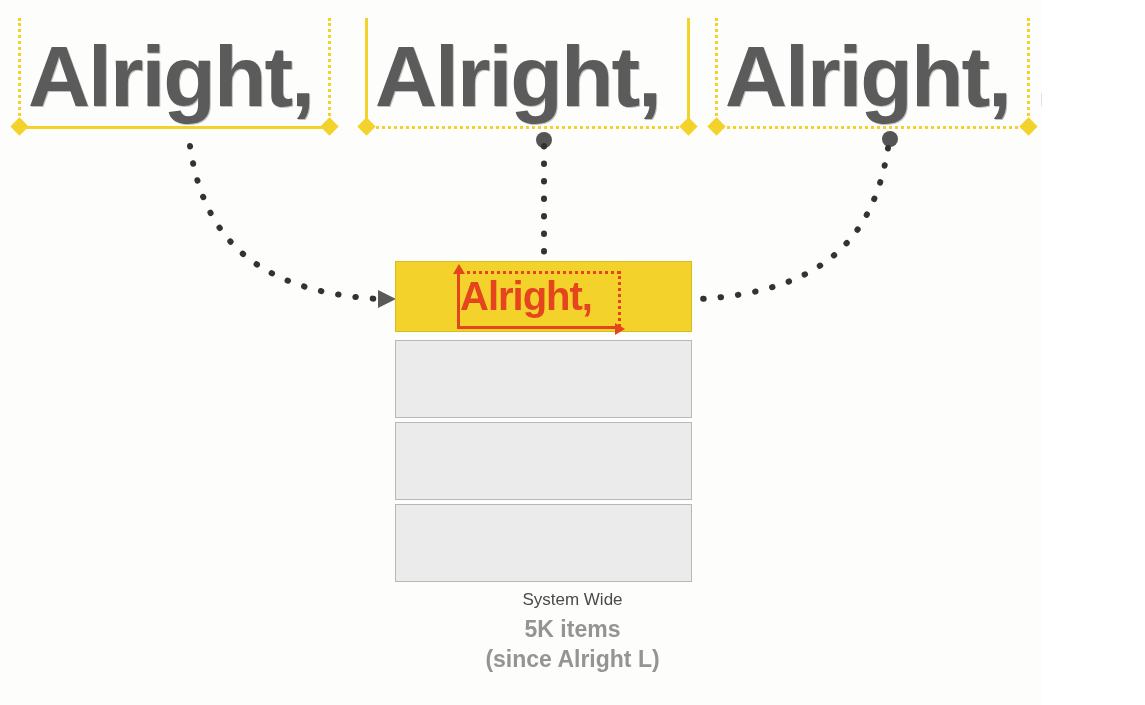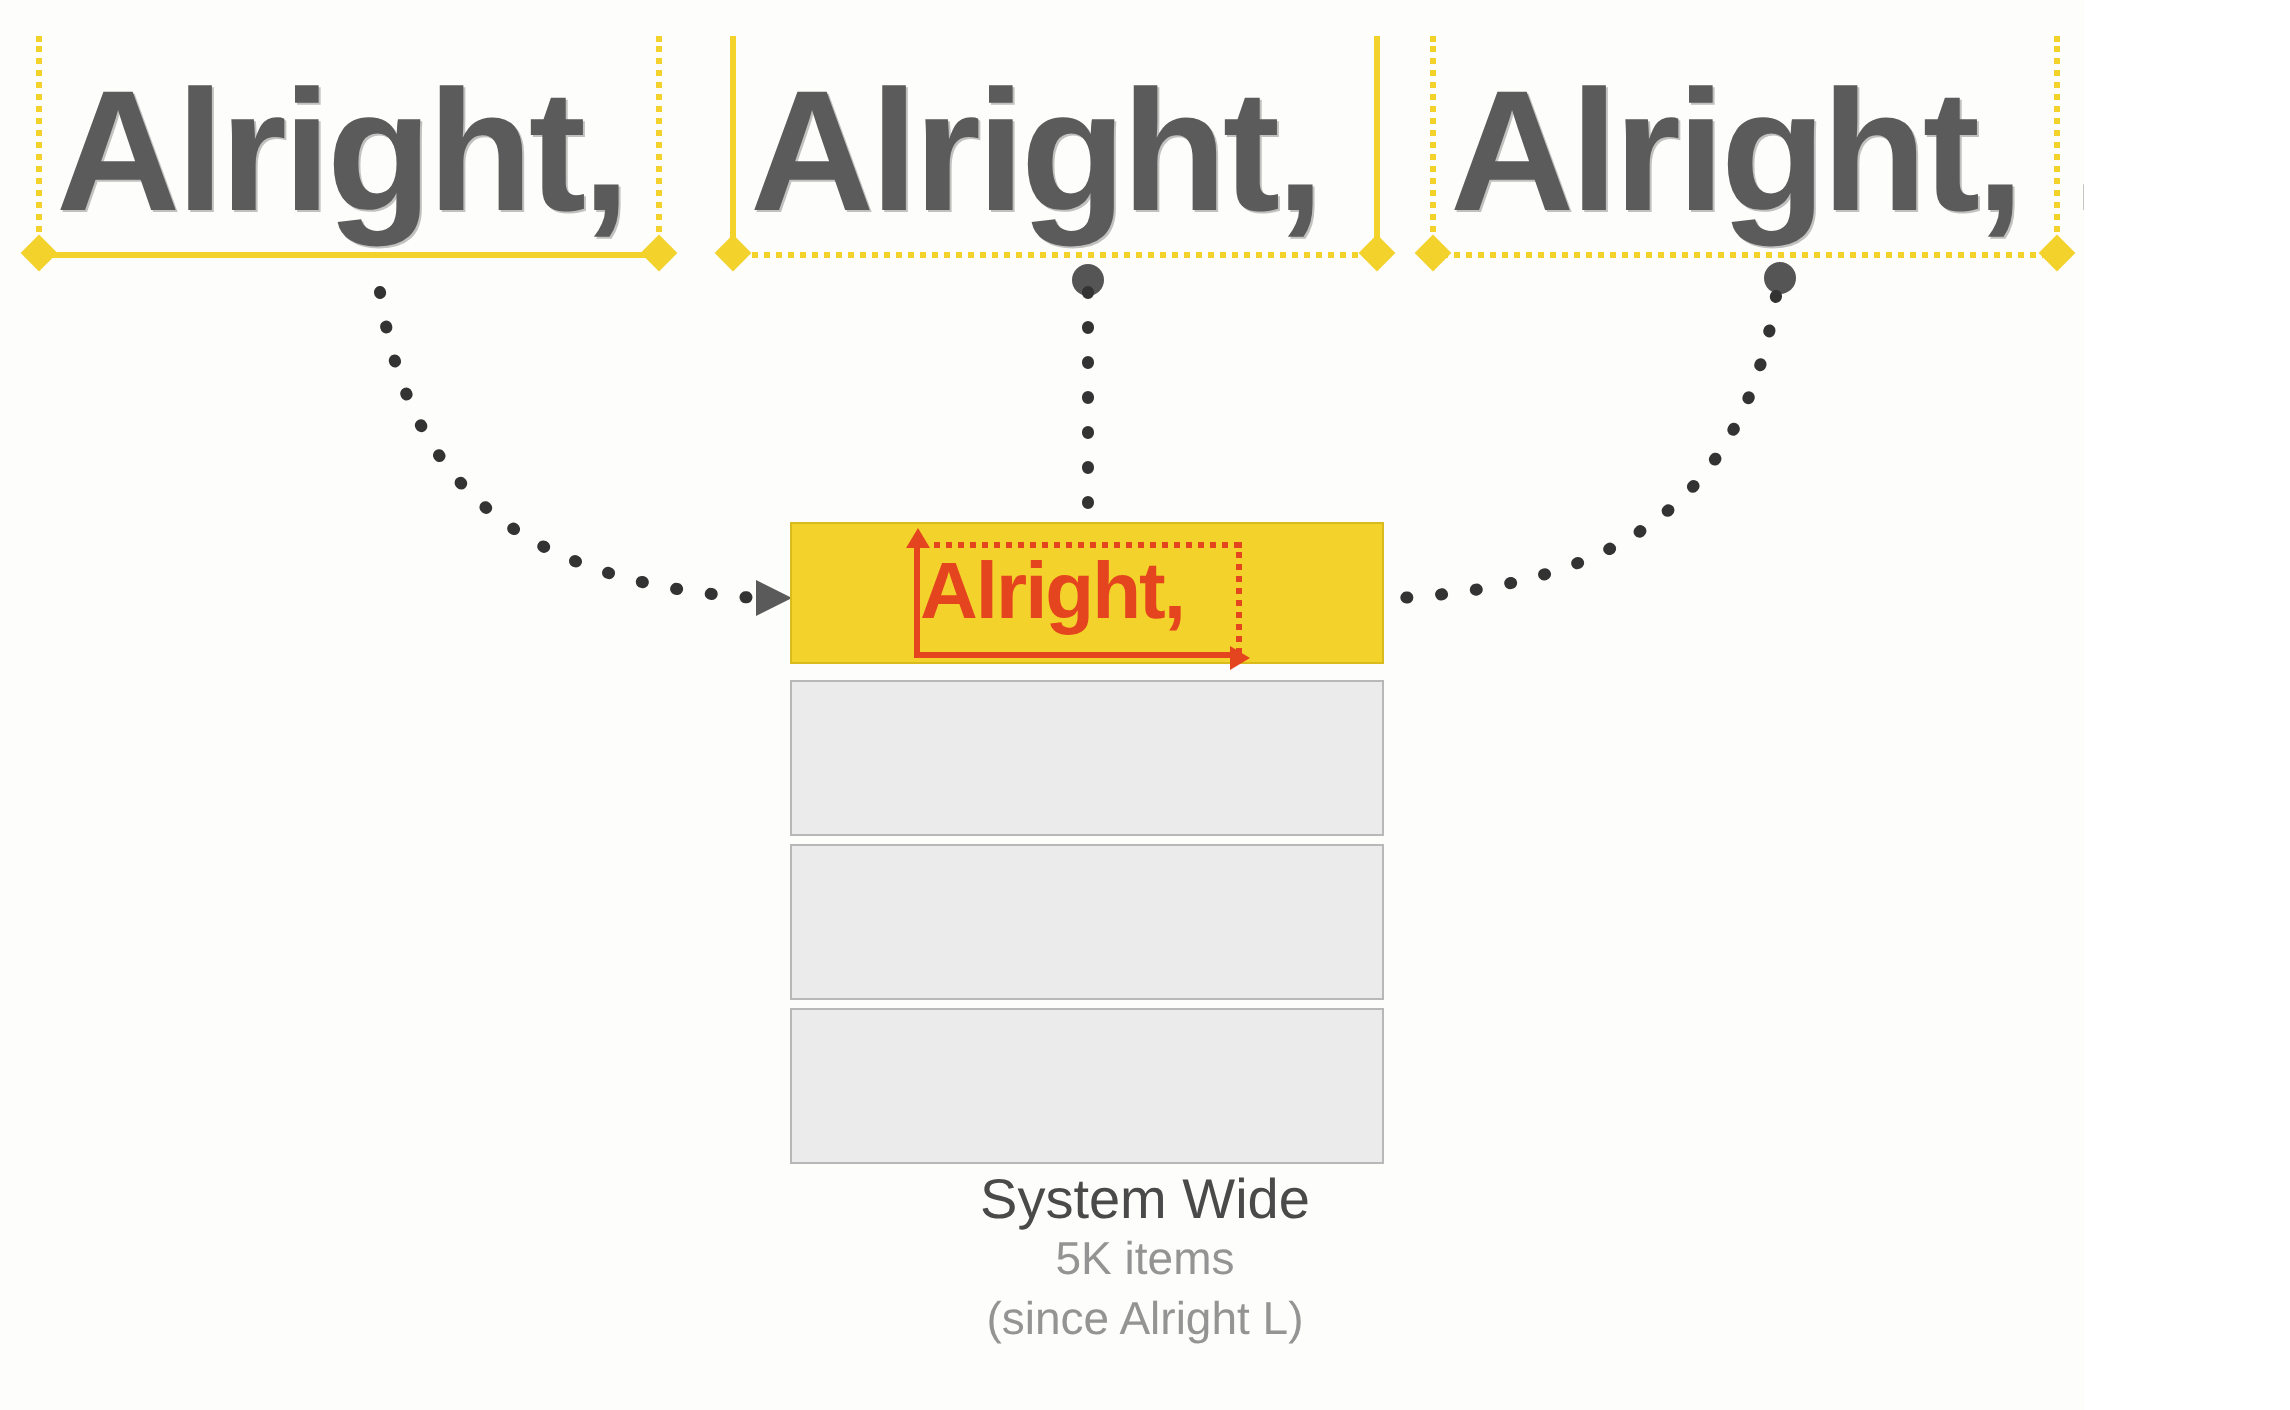--- a/index.html
+++ b/index.html
@@ -181,28 +181,29 @@
 
   
   #caption {
     position: absolute;
     left: 0;
     top: 585px;
     width: 1145px;
     text-align: center;
   }
   .caption-major {
-    font-size: 28px;
+    font-size: 17px;
     color: #4a4a4a;
     line-height: 29px;
   }
   .caption-minor {
     font-size: 23px;
     color: #949494;
     line-height: 30px;
+    font-weight: bold;
   }
 </style>
 </head>
 <body>
 
 <div id="stage">
 
   <div class="word-group" id="word-group-0" style="left: 18px; width: 313px;">
     <div class="v-rule dotted" id="w0-left" style="left: 0px;"></div>
     <div class="v-rule dotted" id="w0-right" style="left: 310px;"></div>

